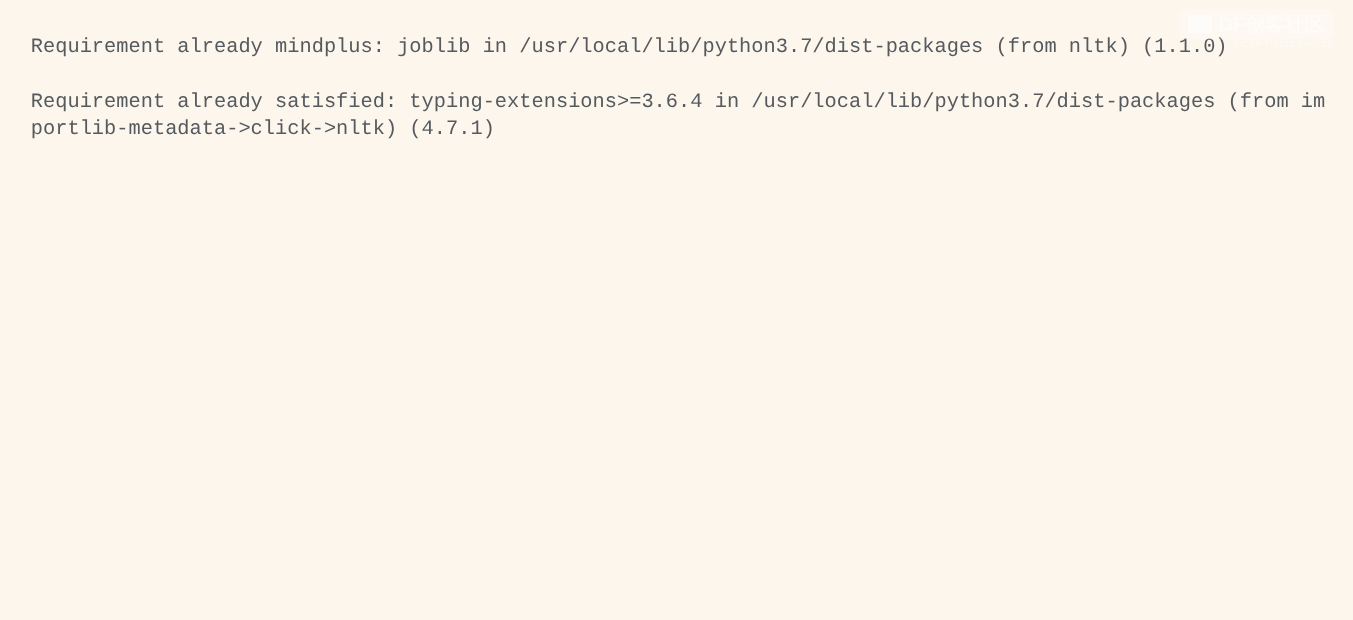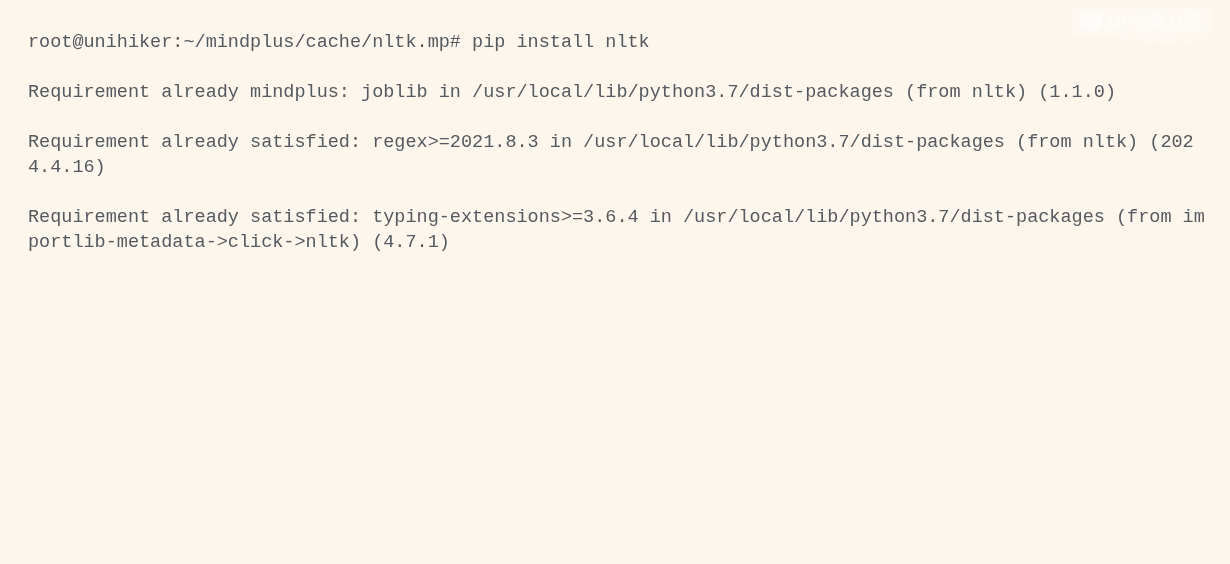--- a/index.html
+++ b/index.html
@@ -54,23 +54,21 @@
     width: 22px;
     height: 16px;
     background: rgba(255,255,255,0.5);
     border-radius: 2px;
   }
 </style>
 </head>
 <body>
 
 <div class="terminal">
-<span class="line">root@unihiker:~/mindplus/cache/nltk.mp# pip install nltk</span>
 <span class="line">Requirement already mindplus: joblib in /usr/local/lib/python3.7/dist-packages (from nltk) (1.1.0)</span>
-<span class="line">Requirement already satisfied: regex&gt;=2021.8.3 in /usr/local/lib/python3.7/dist-packages (from nltk) (2024.4.16)</span>
 <span class="line">Requirement already satisfied: typing-extensions&gt;=3.6.4 in /usr/local/lib/python3.7/dist-packages (from importlib-metadata-&gt;click-&gt;nltk) (4.7.1)</span>
 
 
 
 </div>
 
 <div class="watermark">
   <span class="wm-icon"></span>
   <span>DF创客社区</span>
   <span class="sub">mc.DFRobot.com.cn</span>

